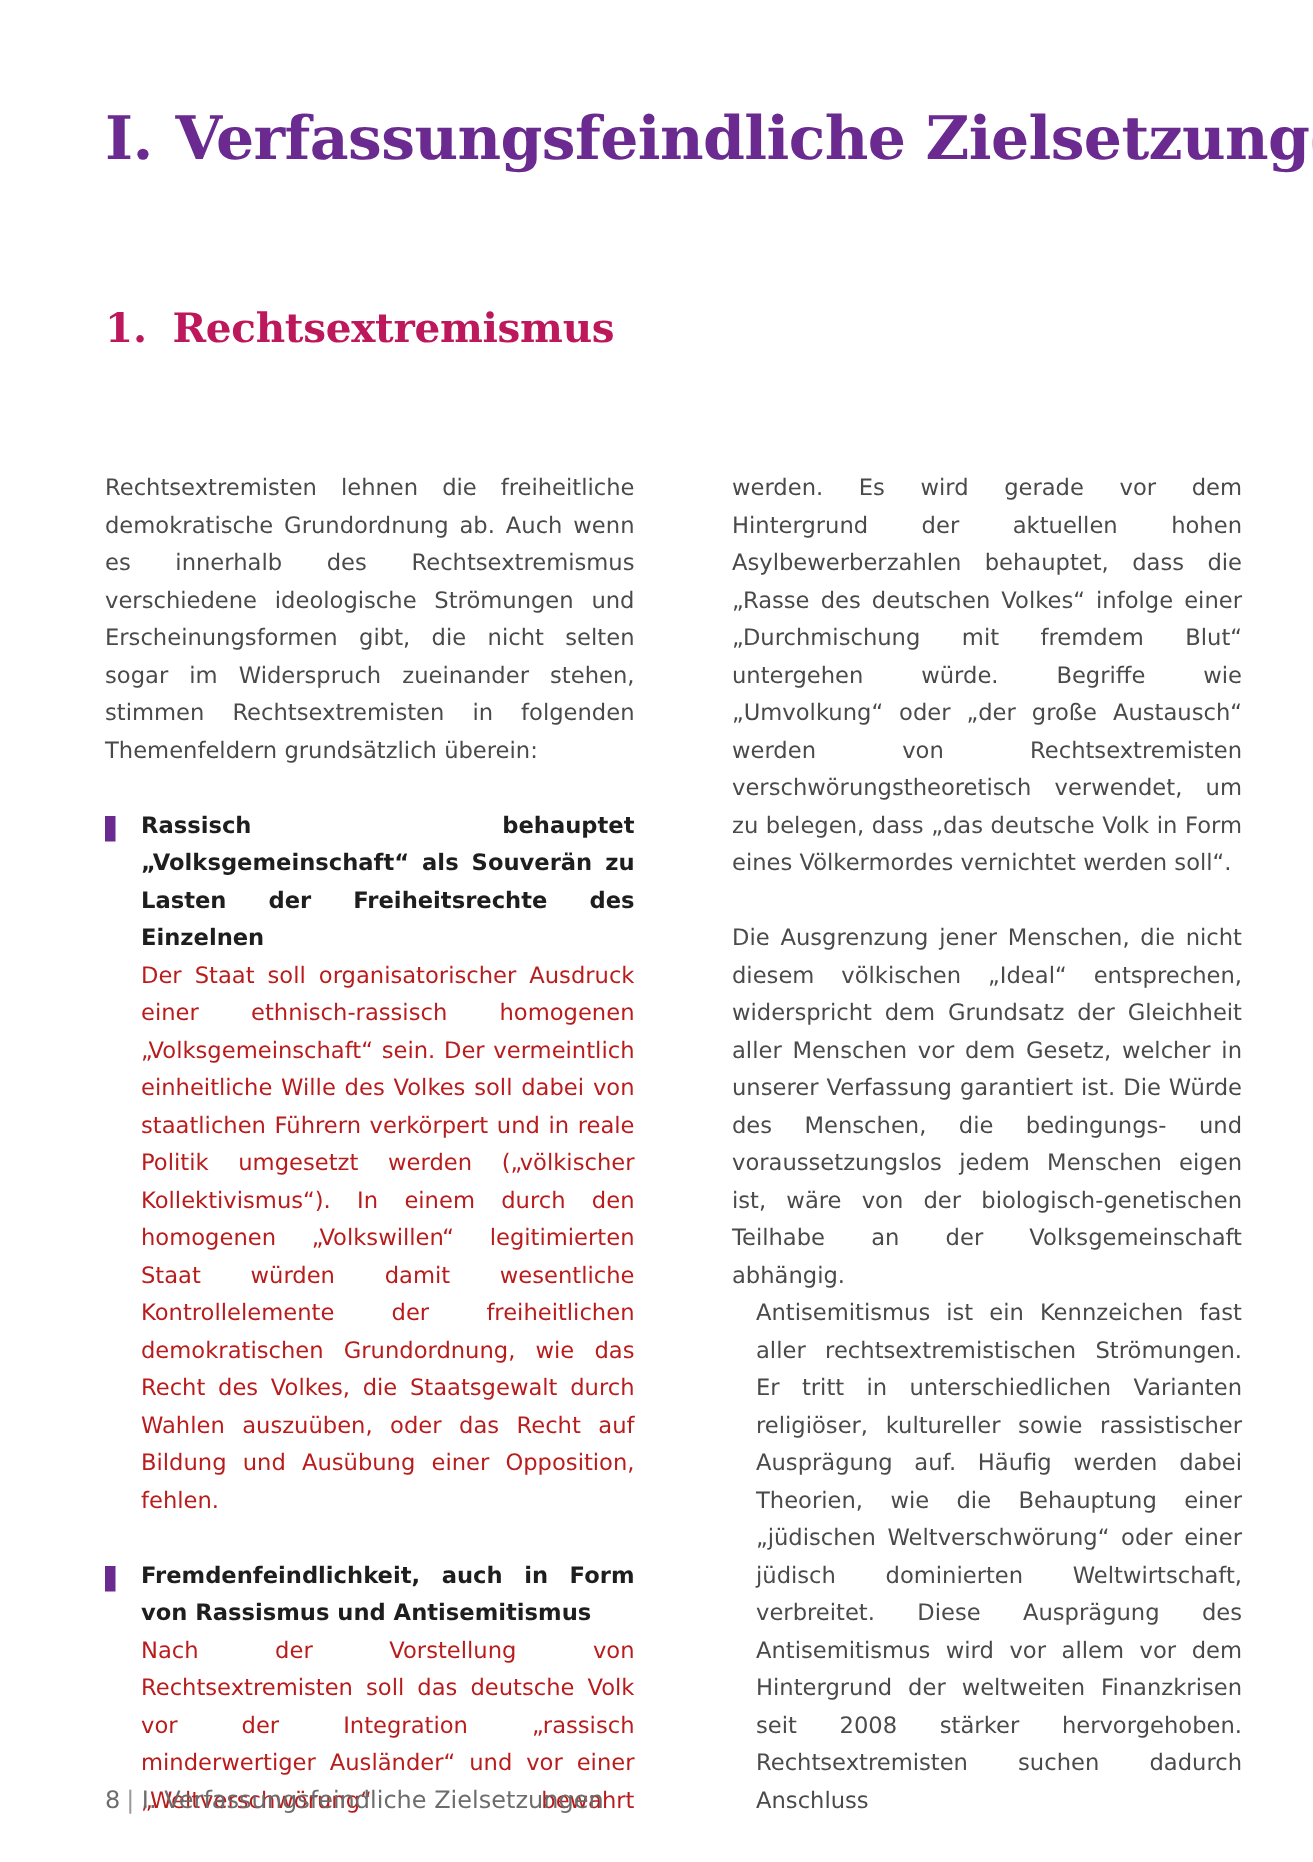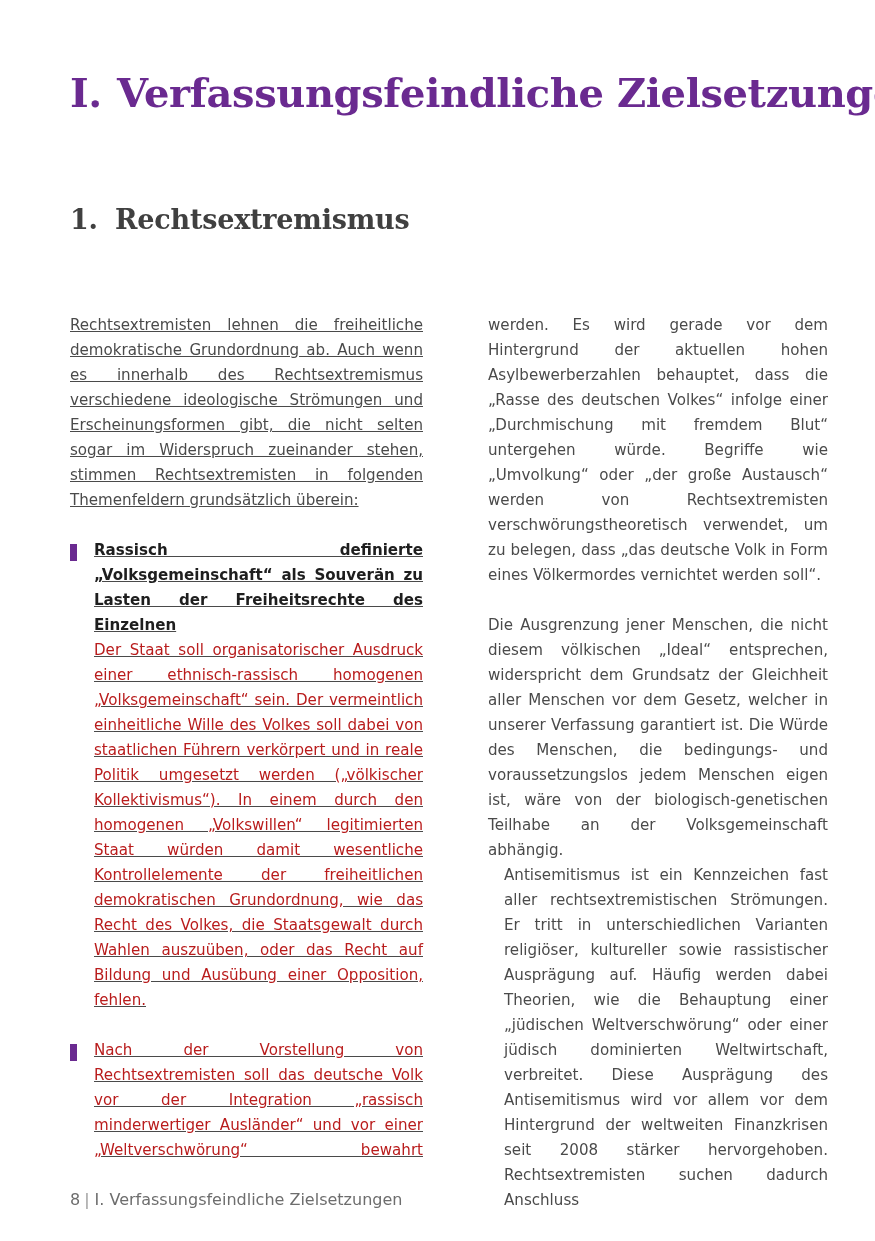--- a/index.html
+++ b/index.html
@@ -34,21 +34,21 @@
   .chapter-heading .num {
     display: inline-block;
     width: 47px;
   }
 
   .section-heading {
     position: absolute;
     left: 70px;
     top: 203px;
     width: 700px;
-    color: #404040;
+    color: #be185d;
     font-family: "DejaVu Serif", "Liberation Serif", serif;
     font-size: 27px;
     line-height: 34px;
     font-weight: 700;
     letter-spacing: -0.2px;
     white-space: nowrap;
   }
   .section-heading .num {
     display: inline-block;
     width: 45px;
@@ -57,21 +57,21 @@
   
   .col {
     position: absolute;
     top: 313px;
     color: #4a4a4a;
     font-size: 15.1px;
     line-height: 25px;
     text-align: justify;
     text-justify: inter-word;
   }
-  .col-left  { left: 70px;  width: 353px; text-decoration: underline; }
+  .col-left  { left: 70px;  width: 353px; }
   .col-right { left: 488px; width: 340px; }
 
   .para {
     margin: 0;
     text-align: justify;
   }
   .para + .para { margin-top: 0; margin-left: 16px; }
   .gap-25 { height: 25px; }
 
   
@@ -141,28 +141,29 @@
   </div>
 
   <div class="col col-left">
 
     <p class="para no-stretch">Rechtsextremisten lehnen die freiheitliche demokratische Grundordnung ab. Auch wenn es innerhalb des Rechtsextremismus verschiedene ideologische Strömungen und Erscheinungsformen gibt, die nicht selten sogar im Widerspruch zueinander stehen, stimmen Rechtsextremisten in folgenden Themenfeldern grundsätzlich überein:</p>
 
     <div class="gap-25"></div>
 
     <div class="bullet-block">
       <span class="bullet-marker"></span>
-      <p class="bullet-title no-stretch">Rassisch definierte „Volksgemeinschaft“ als Souverän zu Lasten der Freiheits­rechte des Einzelnen</p>
+      <p class="bullet-title no-stretch">Rassisch behauptet „Volksgemeinschaft“ als Souverän zu Lasten der Freiheits­rechte des Einzelnen</p>
       <p class="bullet-body no-stretch">Der Staat soll organisatorischer Ausdruck einer ethnisch-rassisch homogenen „Volksgemeinschaft“ sein. Der vermeintlich einheitliche Wille des Volkes soll dabei von staatlichen Führern verkörpert und in reale Politik umgesetzt werden („völkischer Kollektivismus“). In einem durch den homogenen „Volkswillen“ legitimierten Staat würden damit wesentliche Kontrollelemente der freiheitlichen demokratischen Grundordnung, wie das Recht des Volkes, die Staatsgewalt durch Wahlen auszuüben, oder das Recht auf Bildung und Ausübung einer Opposition, fehlen.</p>
     </div>
 
     <div class="gap-25"></div>
 
     <div class="bullet-block">
       <span class="bullet-marker"></span>
+      <p class="bullet-title no-stretch">Fremdenfeindlichkeit, auch in Form von Rassismus und Antisemitismus</p>
       <p class="bullet-body">Nach der Vorstellung von Rechtsextremisten soll das deutsche Volk vor der Integration „rassisch minderwertiger Ausländer“ und vor einer „Weltverschwörung“ bewahrt</p>
     </div>
 
   </div>
 
   <div class="col col-right">
 
     <p class="para no-stretch">werden. Es wird gerade vor dem Hintergrund der aktuellen hohen Asylbewerberzahlen behauptet, dass die „Rasse des deutschen Volkes“ infolge einer „Durchmischung mit fremdem Blut“ untergehen würde. Begriffe wie „Umvolkung“ oder „der große Austausch“ werden von Rechtsextremisten verschwörungstheoretisch verwendet, um zu belegen, dass „das deutsche Volk in Form eines Völkermordes vernichtet werden soll“.</p>
 
     <div class="gap-25"></div>

